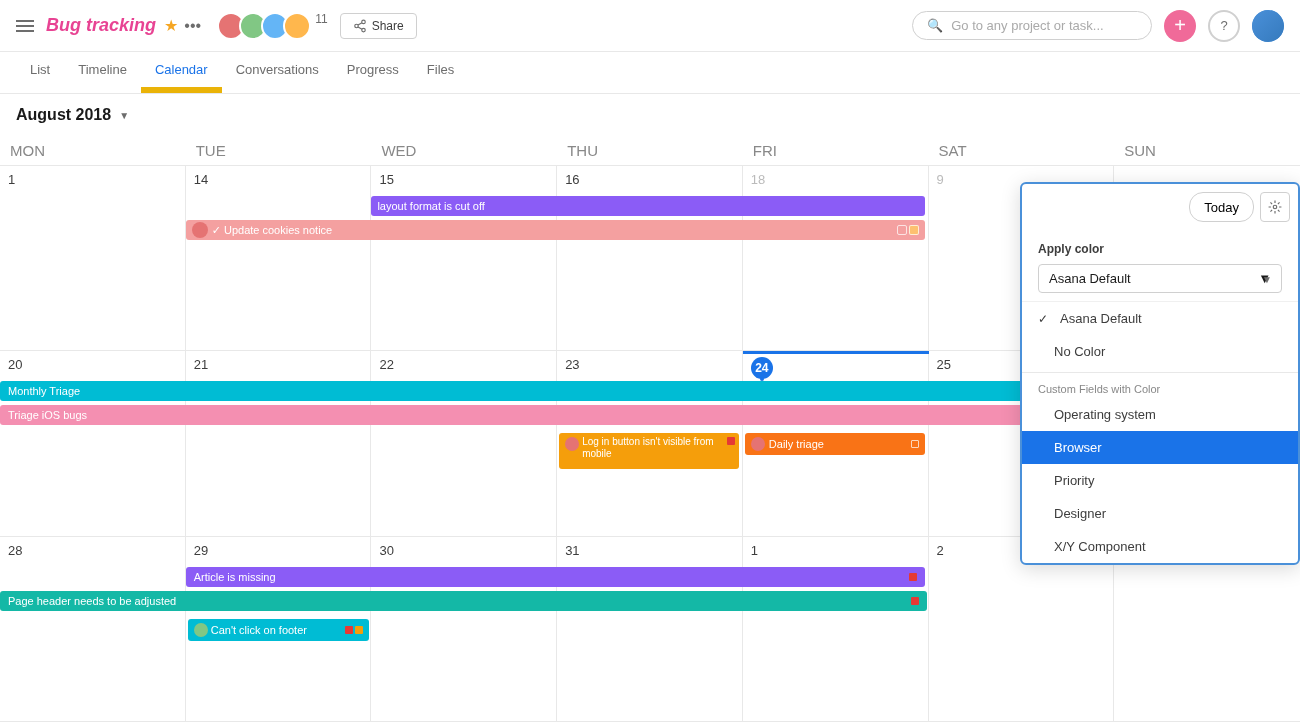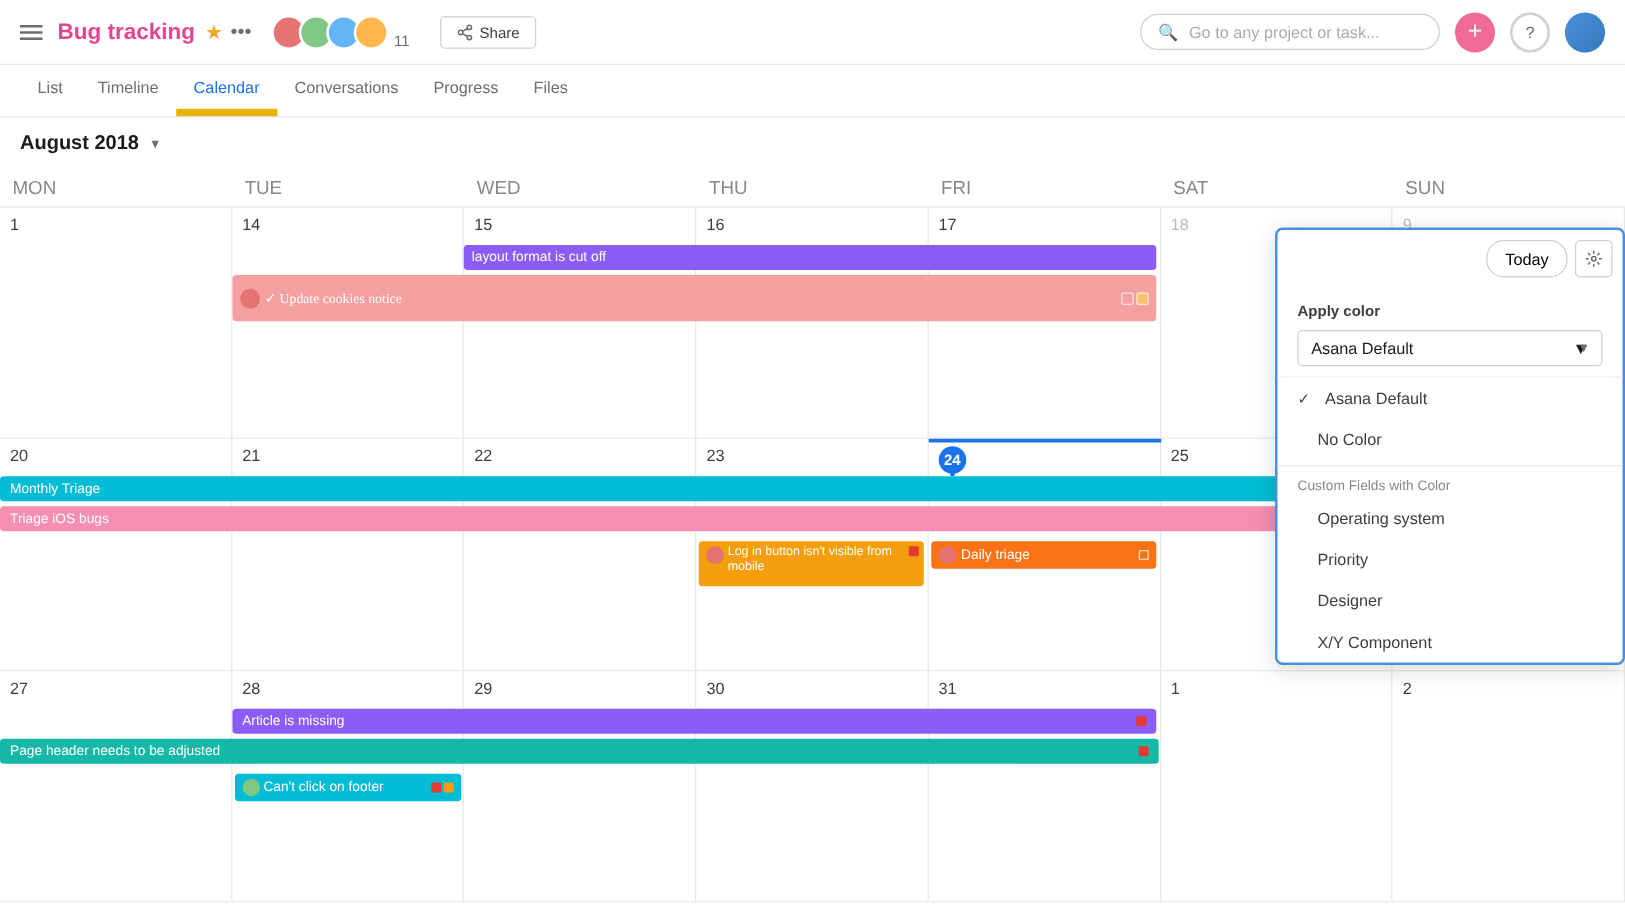--- a/index.html
+++ b/index.html
@@ -2,24 +2,24 @@
 <html><head>
   <meta charset="utf-8">
   <style>
     * { box-sizing: border-box; margin: 0; padding: 0; }
     body { font-family: -apple-system, BlinkMacSystemFont, 'Segoe UI', sans-serif; font-size: 13px; background: #fff; color: #1a1a1a; overflow: hidden; }
 
     
     .header { display: flex; align-items: center; padding: 0 16px; height: 52px; border-bottom: 1px solid #e8e8e8; }
     .hamburger { margin-right: 12px; cursor: pointer; display: flex; flex-direction: column; gap: 3px; }
     .hamburger span { display: block; width: 18px; height: 2px; background: #6d6d6d; }
-    .project-title { font-size: 18px; font-weight: 700; color: #e84393; margin-right: 8px; }
+    .project-title { font-size: 18px; font-weight: 700; color: #e84393; margin-right: 8px; font-style: italic; }
     .star-icon { color: #f5a623; font-size: 16px; margin-right: 6px; }
     .more-icon { color: #6d6d6d; margin-right: 16px; font-size: 16px; }
-    .avatars { display: flex; align-items: flex-end; margin-right: 16px; }
+    .avatars { display: flex; align-items: flex-start; margin-right: 4px; }
     .avatar { width: 28px; height: 28px; border-radius: 50%; border: 2px solid #fff; margin-right: -6px; }
     .avatar-count { font-size: 12px; color: #6d6d6d; margin-left: 10px; }
     .share-btn { display: flex; align-items: center; gap: 5px; padding: 5px 12px; border: 1px solid #d0d0d0; border-radius: 4px; cursor: pointer; font-size: 12px; color: #3d3d3d; background: #fff; margin-left: 8px; }
     .header-right { margin-left: auto; display: flex; align-items: center; gap: 12px; }
     .search-bar { display: flex; align-items: center; gap: 8px; padding: 6px 14px; border: 1px solid #d0d0d0; border-radius: 20px; width: 240px; color: #888; font-size: 13px; }
     .search-icon { color: #888; }
     .add-btn { width: 32px; height: 32px; border-radius: 50%; background: #f06a99; display: flex; align-items: center; justify-content: center; color: #fff; font-size: 20px; cursor: pointer; }
     .help-btn { width: 32px; height: 32px; border-radius: 50%; border: 2px solid #d0d0d0; display: flex; align-items: center; justify-content: center; color: #6d6d6d; font-size: 13px; cursor: pointer; }
     .user-avatar { width: 32px; height: 32px; border-radius: 50%; background: #4a90d9; display: flex; align-items: center; justify-content: center; color: #fff; font-size: 12px; overflow: hidden; }
 
@@ -142,34 +142,31 @@
         <div class="day-cell">
             <div class="day-number">14</div>
           </div>
         <div class="day-cell">
             <div class="day-number">15</div>
           </div>
         <div class="day-cell">
             <div class="day-number">16</div>
           </div>
         <div class="day-cell">
-            <div class="day-number">17</div>
-          </div>
-        <div class="day-cell">
             <div class="day-number" style="color:#bbb;">18</div>
           </div>
         <div class="day-cell">
             <div class="day-number" style="color:#bbb;">9</div>
           </div>
 
         <div style="position:absolute; top:28px; left:0; right:0; pointer-events:none;">
 
           <div style="pointer-events:all; position:absolute; left:calc(2/7*100%); width:calc(3/7*100% - 4px); top:2px; height:20px; background:#8b5cf6; border-radius:3px; padding:2px 6px; font-size:11px; color:#fff; white-space:nowrap; overflow:hidden; text-overflow:ellipsis; display:flex; align-items:center;">layout format is cut off</div>
 
-          <div style="pointer-events:all; position:absolute; left:calc(1/7*100%); width:calc(4/7*100% - 4px); top:26px; height:37px; background:#f4a0a0; border-radius:3px; padding:2px 6px; font-size:11px; color:#fff; white-space:nowrap; overflow:hidden; text-overflow:ellipsis; display:flex; align-items:center; gap:4px;font-family:Liberation Serif, serif;">
+          <div style="pointer-events:all; position:absolute; left:calc(1/7*100%); width:calc(4/7*100% - 4px); top:26px; height:20px; background:#f4a0a0; border-radius:3px; padding:2px 6px; font-size:11px; color:#fff; white-space:nowrap; overflow:hidden; text-overflow:ellipsis; display:flex; align-items:center; gap:4px;">
             <div style="width:16px;height:16px;border-radius:50%;background:#e57373;flex-shrink:0;"></div>
             <span>✓ Update cookies notice</span>
             <span style="margin-left:auto; display:flex; gap:2px;">
               <span style="width:10px;height:10px;border:1px solid rgba(255,255,255,0.7);border-radius:2px;display:inline-block;"></span>
               <span style="width:10px;height:10px;border:1px solid rgba(255,255,255,0.7);border-radius:2px;display:inline-block;background:rgba(255,200,100,0.8);"></span>
             </span>
           </div>
         </div>
       </div>
 
@@ -214,23 +211,20 @@
             <span style="margin-left:auto;width:8px;height:8px;border:1px solid rgba(255,255,255,0.7);border-radius:1px;display:inline-block;"></span>
           </div>
         </div>
 
         <div style="position:absolute; top:0; left:calc(4/7*100%); width:calc(1/7*100%); height:3px; background:#1a73e8;"></div>
 
         <div style="position:absolute; right:4px; bottom:8px; width:6px; height:6px; border-radius:50%; background:#bbb;"></div>
       </div>
 
       <div class="week-row" style="position:relative;">
-        <div class="day-cell">
-            <div class="day-number">27</div>
-          </div>
         <div class="day-cell">
             <div class="day-number">28</div>
           </div>
         <div class="day-cell">
             <div class="day-number">29</div>
           </div>
         <div class="day-cell">
             <div class="day-number">30</div>
           </div>
         <div class="day-cell">
@@ -293,20 +287,23 @@
         <span>Asana Default</span>
       </div>
       <div class="dropdown-item">
         <span style="margin-left:16px;">No Color</span>
       </div>
       <hr class="dropdown-divider">
       <div class="dropdown-group-label">Custom Fields with Color</div>
       <div class="dropdown-item">
         <span style="margin-left:16px;">Operating system</span>
       </div>
+      <div class="dropdown-item selected">
+        <span style="margin-left:16px;">Browser</span>
+      </div>
       <div class="dropdown-item">
         <span style="margin-left:16px;">Priority</span>
       </div>
       <div class="dropdown-item">
         <span style="margin-left:16px;">Designer</span>
       </div>
       <div class="dropdown-item">
         <span style="margin-left:16px;">X/Y Component</span>
       </div>
     </div>

